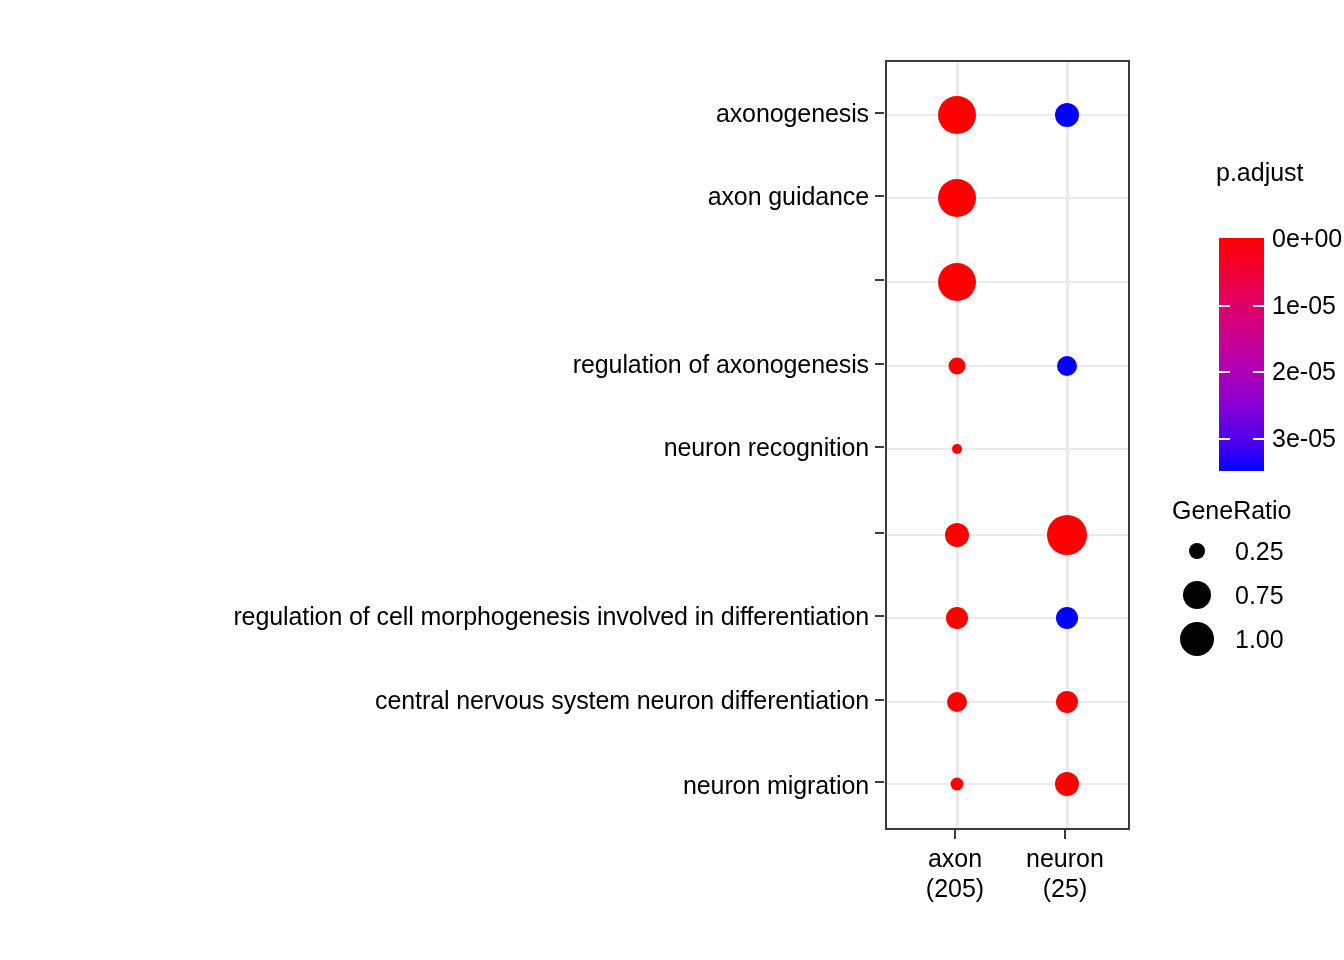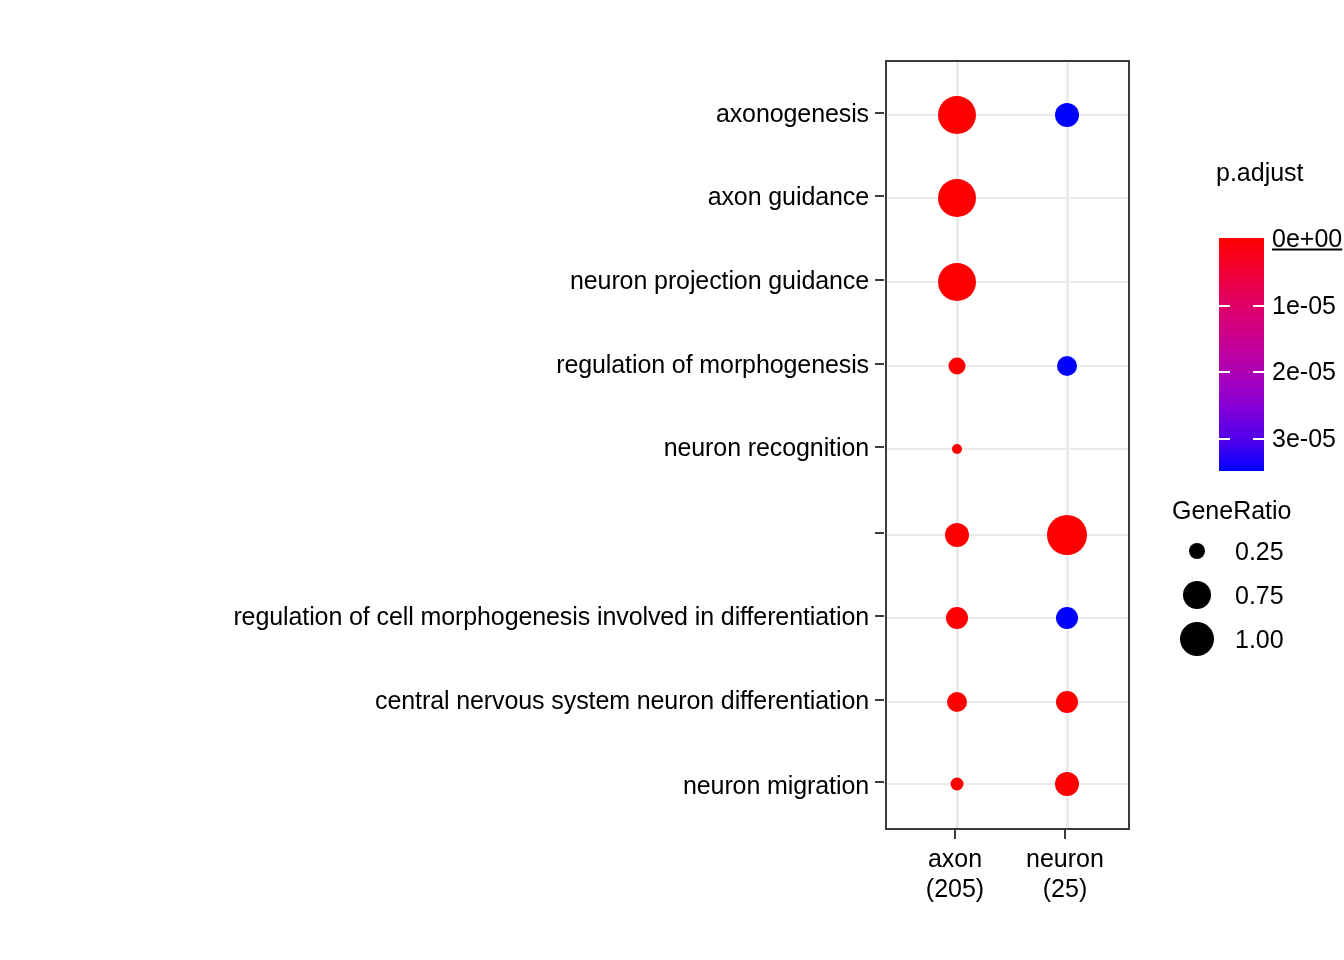--- a/index.html
+++ b/index.html
@@ -49,22 +49,21 @@
           font-size:25px;line-height:1;}
 </style>
 </head>
 <body>
 
 <div id="stage">
 
   <div id="ylabels">
       <div class="ylab" style="top: 113px;">axonogenesis</div>
       <div class="ylab" style="top: 196px;">axon guidance</div>
-      <div class="ylab" style="top: 280px;">neuron projection guidance</div>
-      <div class="ylab" style="top: 364px;">regulation of morphogenesis</div>
+      <div class="ylab" style="top: 364px;">regulation of axonogenesis</div>
       <div class="ylab" style="top: 447px;">neuron recognition</div>
       <div class="ylab" style="top: 700px;">central nervous system neuron differentiation</div>
       <div class="ylab" style="top: 616px;">regulation of cell morphogenesis involved in differentiation</div>
       <div class="ylab" style="top: 785px;">neuron migration</div>
     </div>
 
   <div id="panel">
       <div class="grid-h" style="top: 52px;"></div>
       <div class="grid-h" style="top: 135px;"></div>
       <div class="grid-h" style="top: 219px;"></div>
@@ -101,21 +100,21 @@
       <div class="xlab" style="left: 1065px;">
         <div>neuron</div>
         <div>(25)</div>
       </div>
     </div>
 
   <div id="legend">
     <div class="leg-title">p.adjust</div>
     <div id="colorbar-wrap">
       <div id="colorbar"></div>
-    <div class="cb-lab" style="top: 47px; text-decoration: underline;">0e+00</div>
+    <div class="cb-lab" style="top: 47px;">0e+00</div>
         <div class="cb-tick" style="top: 113.571px;"></div>
         <div class="cb-tick r" style="top: 113.571px;"></div>
         <div class="cb-lab" style="top: 113.571px;">1e-05</div>
         <div class="cb-tick" style="top: 180.143px;"></div>
         <div class="cb-tick r" style="top: 180.143px;"></div>
         <div class="cb-lab" style="top: 180.143px;">2e-05</div>
         <div class="cb-tick" style="top: 246.714px;"></div>
         <div class="cb-tick r" style="top: 246.714px;"></div>
         <div class="cb-lab" style="top: 246.714px;">3e-05</div>
       </div>

